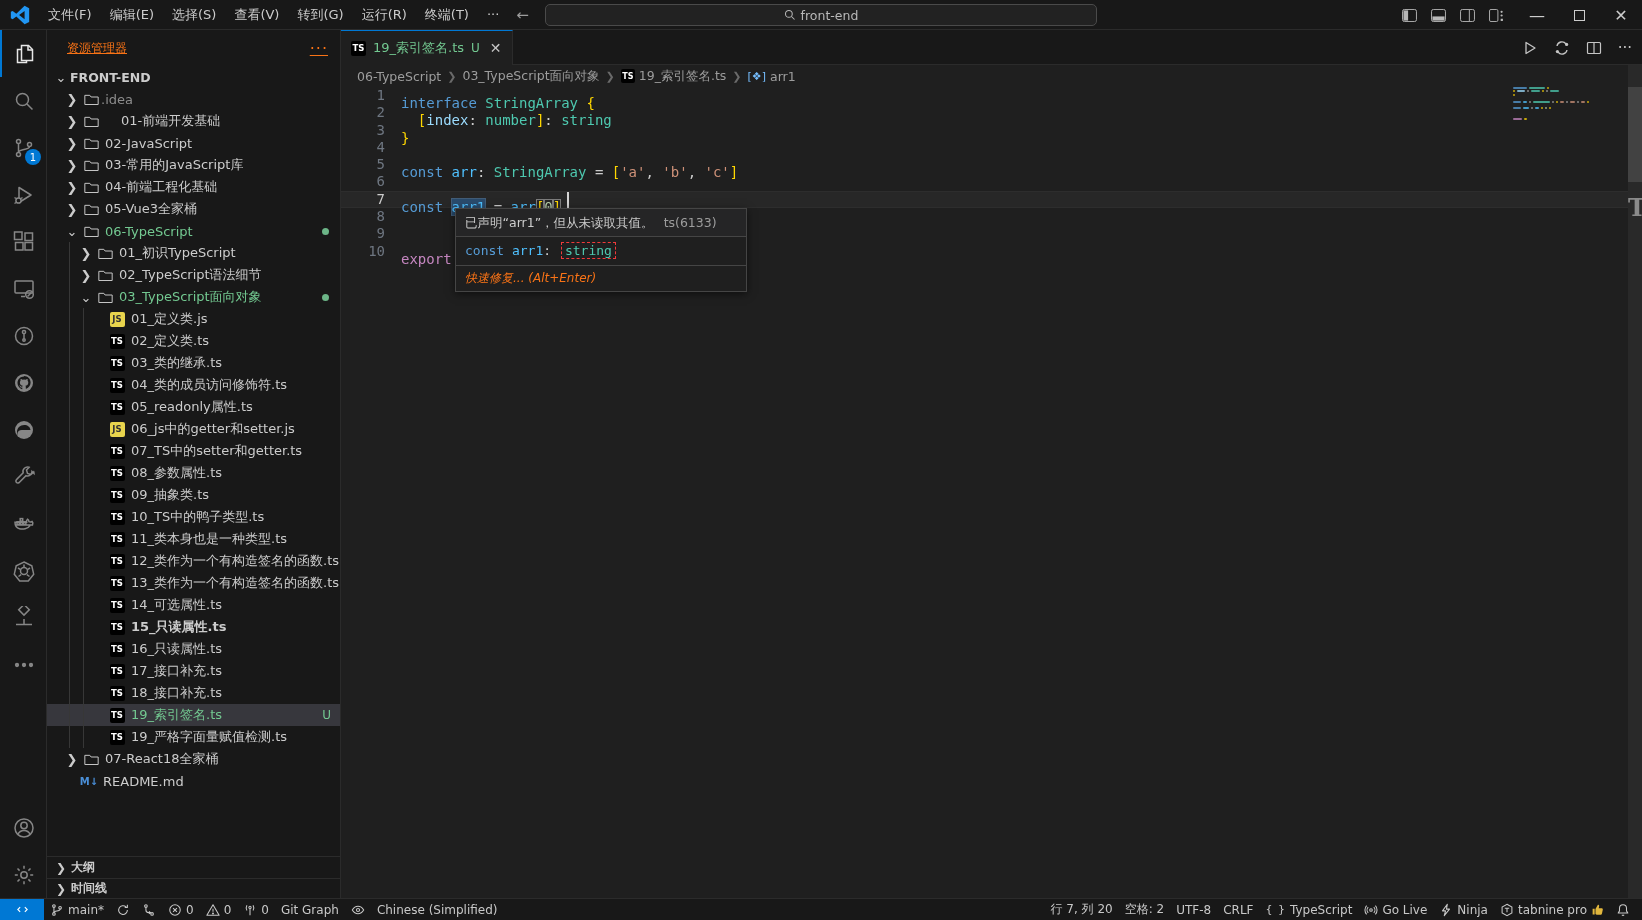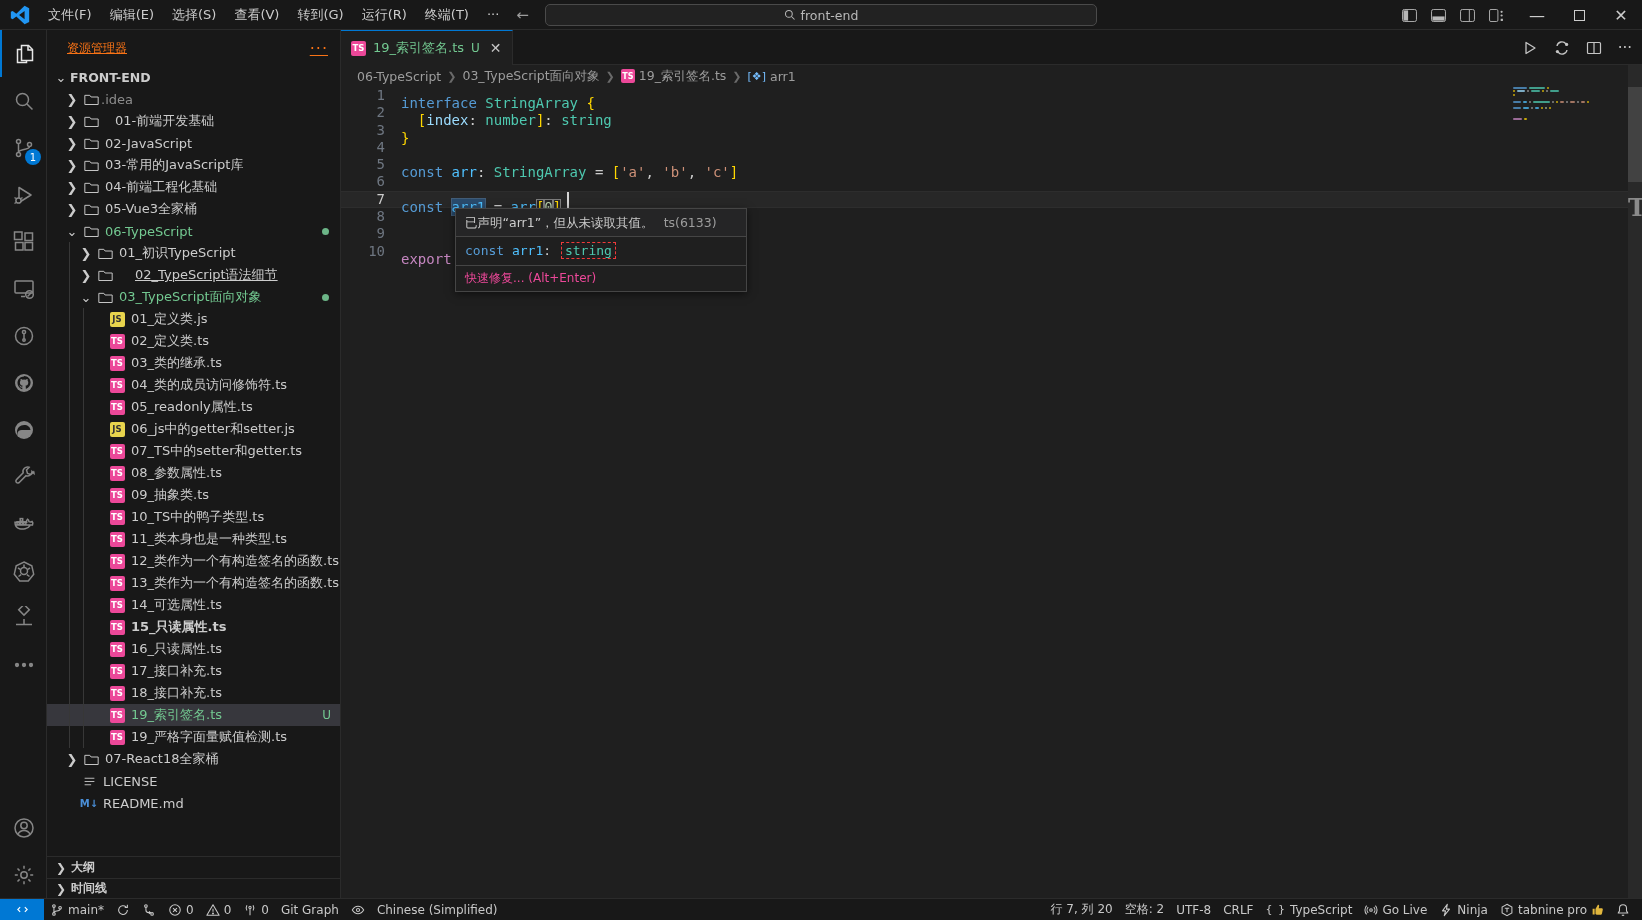--- a/index.html
+++ b/index.html
@@ -43,21 +43,21 @@
   .trow .chev { width:18px; display:flex; justify-content:center; color:#cccccc; flex:none; }
   .trow .ficon { width:20px; display:flex; justify-content:center; align-items:center; flex:none; }
   .trow .lbl { overflow:hidden; text-overflow:ellipsis; }
   .trow .grow { flex:1; }
   .trow .badge { color:#73c991; font-size:12px; margin-right:10px; }
   .trow .dot { width:7px; height:7px; border-radius:50%; background:#6cb587; margin-right:12px; flex:none; }
   .c-green { color:#73c991; } .c-gray { color:#8c8c8c; }
   .root-lbl { font-weight:bold; font-size:12.5px; color:#cccccc; }
   .fbadge { width:15px; height:15px; border-radius:2px; font-size:8.5px; font-weight:bold;
     display:flex; align-items:center; justify-content:center; }
-  .fbadge.ts { background:#ec4899; color:#fff; }
+  .fbadge.ts { background:#000000; color:#fff; }
   .fbadge.js { background:#e8d44d; color:#333; }
   .guide { position:absolute; width:1px; background:#373737; }
   .side-section { position:absolute; left:0; width:294px; height:22px; border-top:1px solid #2b2b2b;
     display:flex; align-items:center; font-size:12px; font-weight:bold; color:#cccccc; background:#181818; }
   .side-section .chev { width:20px; display:flex; justify-content:center; margin-left:4px; }
 
   
   #editor { left:341px; top:30px; width:1301px; height:868px; background:#1f1f1f; }
   #tabbar { position:absolute; left:0; top:0; width:1301px; height:35px; background:#181818;
     border-bottom:1px solid #2b2b2b; display:flex; }
@@ -87,21 +87,21 @@
   #caret { position:absolute; width:1.5px; height:16px; background:#d4d4d4; }
 
   
   #popup { position:absolute; left:114px; top:121px; width:292px; background:#1f1f1f;
     border:1px solid #454545; box-shadow:0 2px 8px rgba(0,0,0,0.55); font-family:"DejaVu Sans","Liberation Sans",sans-serif; z-index:5; }
   #popup-msg { background:#252526; padding:5px 9px; font-size:12.5px; color:#cccccc; }
   #popup-msg .code { color:#9d9d9d; margin-left:10px; }
   #popup-hint { border-top:1px solid #454545; padding:5px 9px;
     font-family:"DejaVu Sans Mono","Liberation Mono",monospace; font-size:13px; }
   #popup-hint .redbox { border:1.5px dashed #f03a3a; padding:0 3px; margin-left:2px; }
-  #popup-fix { border-top:1px solid #454545; padding:4px 9px; font-size:12px; color:#ec4899; }
+  #popup-fix { border-top:1px solid #454545; padding:4px 9px; font-size:12px; color:#f97316;font-style:italic; }
 
   
   #minimap { position:absolute; left:1172px; top:57px; width:100px; }
   .mm-row { height:2px; margin-bottom:1.4px; display:flex; gap:2px; }
   .mm-tok { height:2px; border-radius:1px; opacity:0.75; }
   #scrollbar { position:absolute; right:0; top:35px; width:14px; height:833px; background:#292929; }
   #scroll-thumb { position:absolute; left:0; top:22px; width:14px; height:95px; background:#424242; }
   #scroll-T { position:absolute; left:0; top:128px; width:14px; text-align:center;
     color:#8a8a8a; font-size:24px; font-weight:bold; font-family:"DejaVu Serif",serif; }
 
@@ -310,21 +310,21 @@
         <span class="lbl c-gray" style="margin-left:0;">.idea</span>
         <span class="grow"></span>
       </div>
       <div class="trow" style="padding-left: 16px;">
         <span class="chev">❯</span>
         <span class="ficon">
           <svg width="15" height="13" viewBox="0 0 18 15" fill="none" stroke="#c5c5c5" stroke-width="1.2">
             <path d="M1 2.5h6l1.5 2H17v9H1z"></path>
           </svg>
         </span>
-        <span class="lbl " style="margin-left:14px;">01-前端开发基础</span>
+        <span class="lbl " style="margin-left:20px;">01-前端开发基础</span>
         <span class="grow"></span>
       </div>
       <div class="trow" style="padding-left: 16px;">
         <span class="chev">❯</span>
         <span class="ficon">
           <svg width="15" height="13" viewBox="0 0 18 15" fill="none" stroke="#c5c5c5" stroke-width="1.2">
             <path d="M1 2.5h6l1.5 2H17v9H1z"></path>
           </svg>
         </span>
         <span class="lbl " style="margin-left:4px;">02-JavaScript</span>
@@ -381,21 +381,21 @@
         <span class="lbl " style="margin-left:4px;">01_初识TypeScript</span>
         <span class="grow"></span>
       </div>
       <div class="trow" style="padding-left: 30px;">
         <span class="chev">❯</span>
         <span class="ficon">
           <svg width="15" height="13" viewBox="0 0 18 15" fill="none" stroke="#c5c5c5" stroke-width="1.2">
             <path d="M1 2.5h6l1.5 2H17v9H1z"></path>
           </svg>
         </span>
-        <span class="lbl " style="margin-left:20px;text-decoration:underline;">02_TypeScript语法细节</span>
+        <span class="lbl " style="margin-left:4px;">02_TypeScript语法细节</span>
         <span class="grow"></span>
       </div>
       <div class="trow" style="padding-left: 30px;">
         <span class="chev">⌄</span>
         <span class="ficon">
           <svg width="15" height="13" viewBox="0 0 18 15" fill="none" stroke="#c5c5c5" stroke-width="1.2">
             <path d="M1 2.5h6l1.5 2H17v9H1z"></path>
           </svg>
         </span>
         <span class="lbl c-green" style="margin-left:4px;">03_TypeScript面向对象</span>
@@ -544,29 +544,20 @@
         <span class="grow"></span>
       </div>
       <div class="trow" style="padding-left: 16px;">
         <span class="chev">❯</span>
         <span class="ficon">
           <svg width="15" height="13" viewBox="0 0 18 15" fill="none" stroke="#c5c5c5" stroke-width="1.2">
             <path d="M1 2.5h6l1.5 2H17v9H1z"></path>
           </svg>
         </span>
         <span class="lbl " style="margin-left:4px;">07-React18全家桶</span>
-        <span class="grow"></span>
-      </div>
-      <div class="trow" style="padding-left: 16px;">
-        <span class="ficon" style="margin-left:16px;">
-          <svg width="13" height="13" viewBox="0 0 16 16" stroke="#b8b8b8" stroke-width="1.3">
-            <path d="M2 4h12M2 8h12M2 12h8"></path>
-          </svg>
-        </span>
-        <span class="lbl " style="margin-left:4px;">LICENSE</span>
         <span class="grow"></span>
       </div>
       <div class="trow" style="padding-left: 16px;">
         <span class="ficon" style="margin-left:16px;">
           <span style="color:#4a8fd8;font-weight:bold;font-size:10px;">M↓</span>
         </span>
         <span class="lbl " style="margin-left:4px;">README.md</span>
         <span class="grow"></span>
       </div>
     </div>

